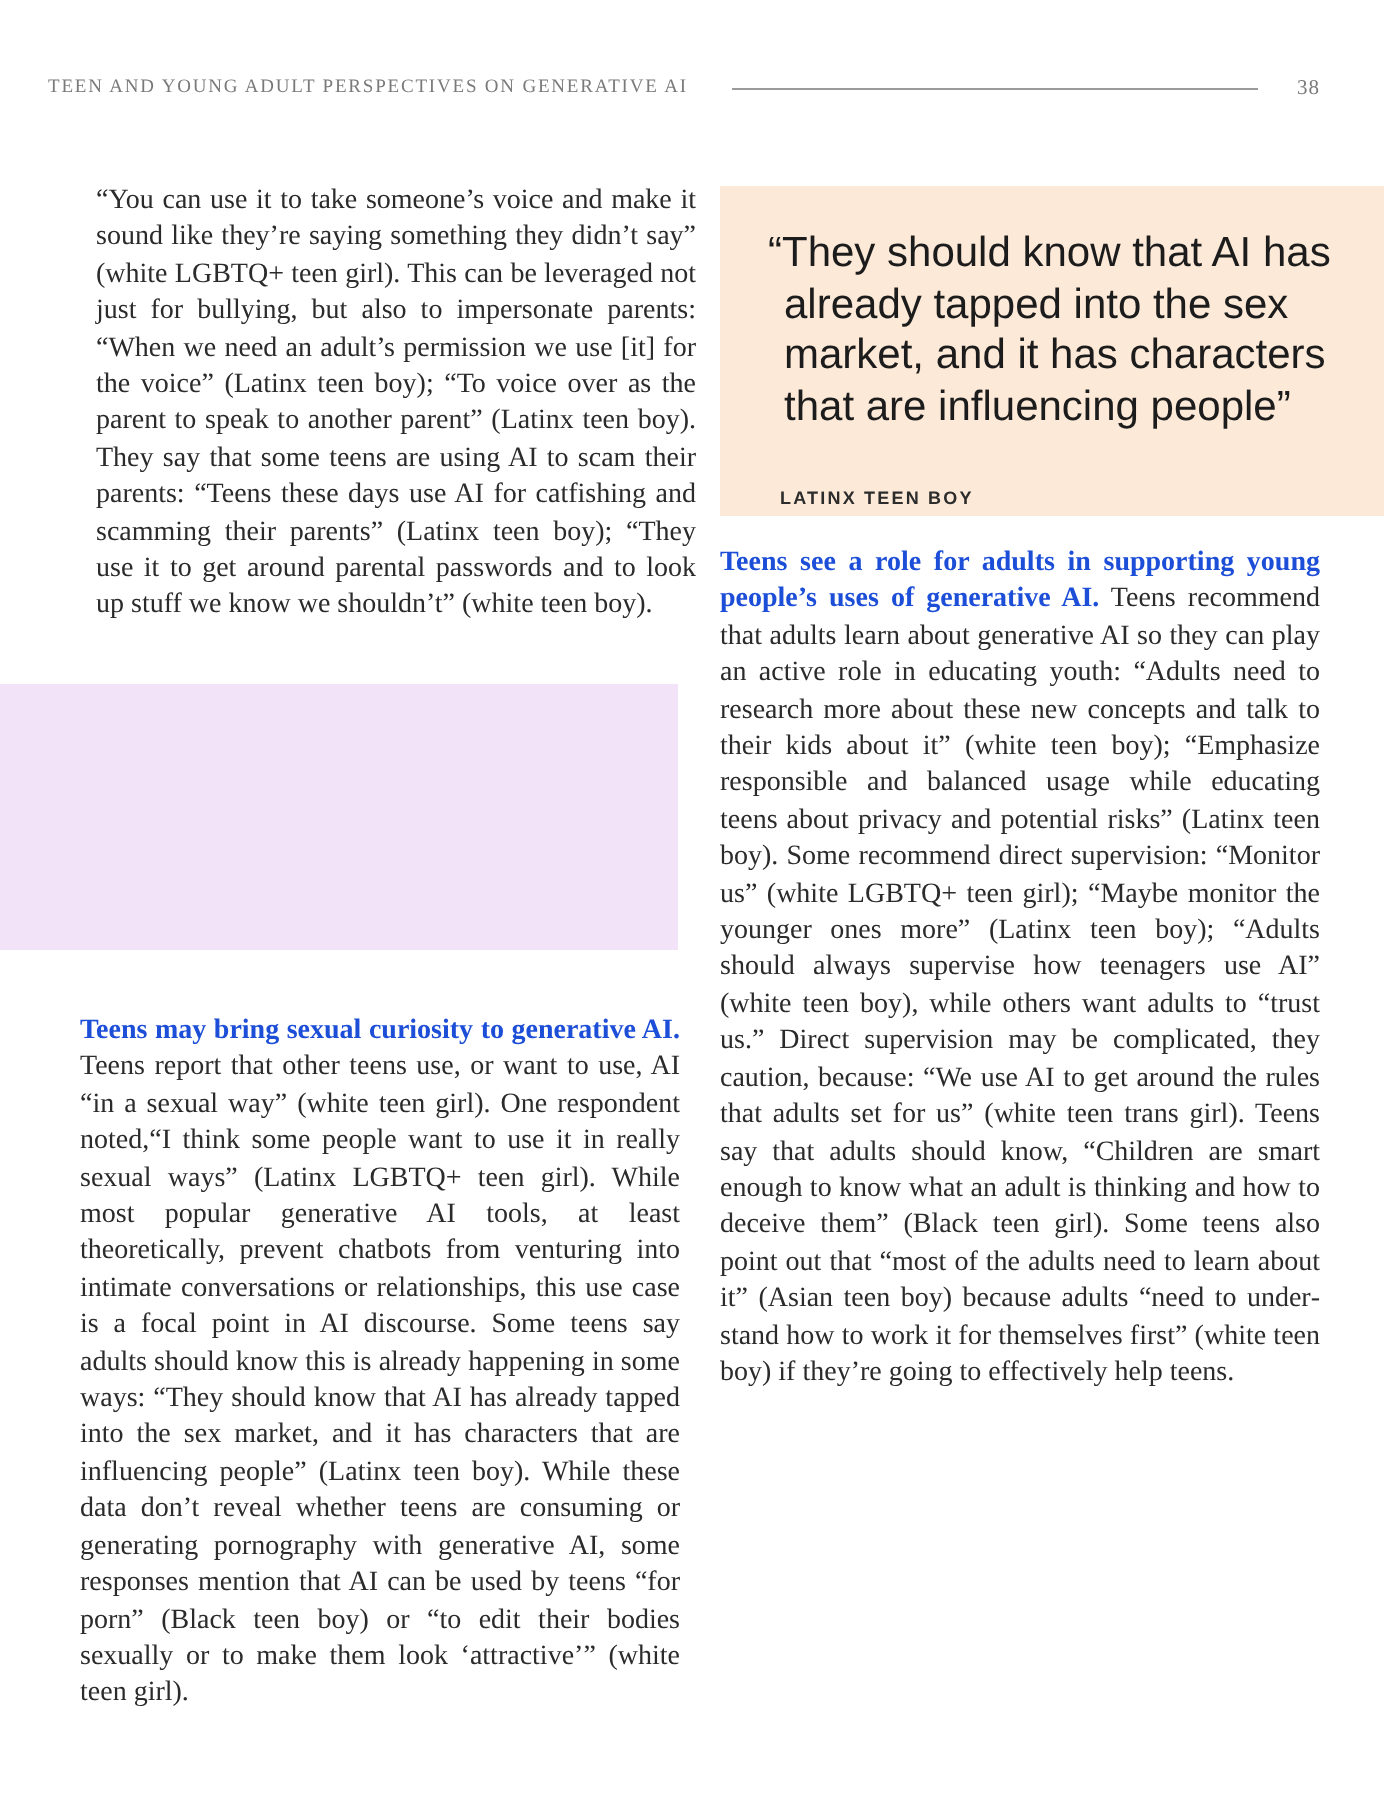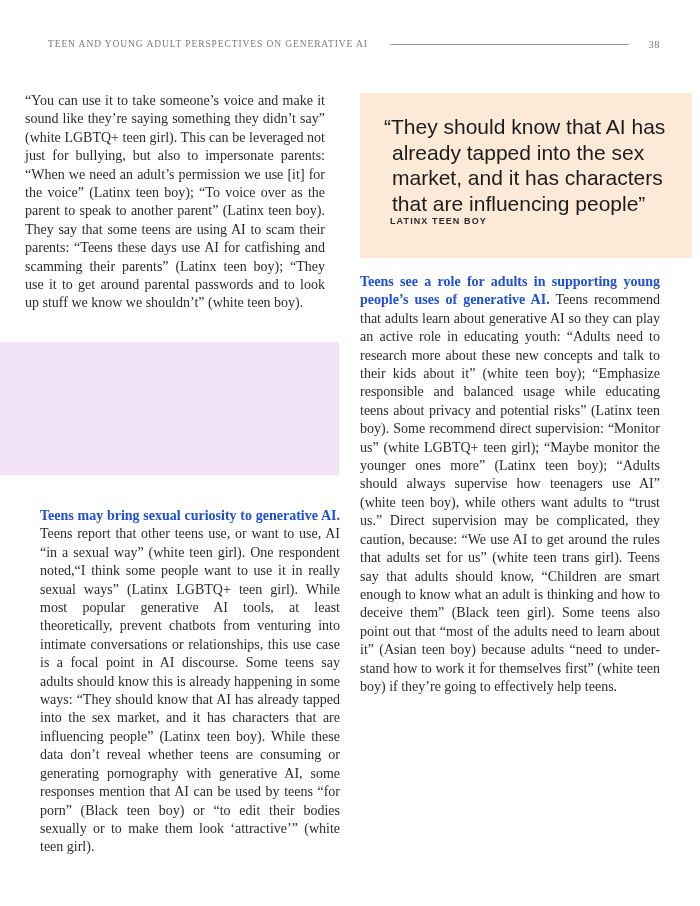--- a/index.html
+++ b/index.html
@@ -2,53 +2,53 @@
 <html><head>
   <meta charset="utf-8">
   <style>
     html, body { margin: 0; padding: 0; background: #ffffff; }
     body {
       width: 700px; height: 906px; position: relative; overflow: hidden;
       font-family: "DejaVu Serif", "Liberation Serif", serif;
       color: #2a2a2a;
     }
     .running-header {
-      position: absolute; left: 48px; right: 40px; top: 37px; height: 14px;
+      position: absolute; left: 24px; right: 40px; top: 37px; height: 14px;
       display: flex; align-items: center;
       font-family: "Liberation Serif", serif;
       font-size: 9.5px; letter-spacing: 0.9px; color: #7a7a7a;
     }
     .running-header .rh-title { white-space: nowrap; }
     .running-header .rh-rule {
       flex: 1; height: 1px; background: #9a9a9a; margin: 0 20px 0 22px;
     }
     .running-header .rh-page { font-size: 10.5px; letter-spacing: 0.5px; }
 
     .body-text {
       font-family: "Liberation Serif", serif;
       font-size: 14px; line-height: 18.4px; color: #2b2b2b;
       text-align: justify; hyphens: manual;
       margin: 0;
     }
     .body-text b { color: #1d4ed8; }
 
-    .col-left-top { position: absolute; left: 25px; top: 92px; width: 300px; }
+    .col-left-top { position: absolute; left: 48px; top: 92px; width: 300px; }
     .col-left-bottom { position: absolute; left: 40px; top: 507px; width: 300px; }
     .col-right { position: absolute; left: 360px; top: 273px; width: 300px; }
 
     .pull-quote {
       position: absolute; box-sizing: border-box;
       font-family: "Liberation Sans", sans-serif;
     }
     .pull-quote .pq-text {
       margin: 0; color: #1c1c1c; font-size: 21px; line-height: 25.5px;
       text-indent: -8px;
     }
     .pull-quote .pq-attr {
-      margin-top: 0; font-size: 9px; font-weight: bold;
+      margin-top: 28px; font-size: 9px; font-weight: bold;
       letter-spacing: 1.1px; color: #2c2c2c;
     }
     .pq-purple {
       left: 0; top: 342px; width: 339px; height: 133px;
       background: #f2e3f8; padding: 17px 20px 0 42px;
     }
     .pq-peach {
       left: 360px; top: 93px; width: 332px; height: 165px;
       background: #fce9d7; padding: 21px 20px 0 30px;
     }

